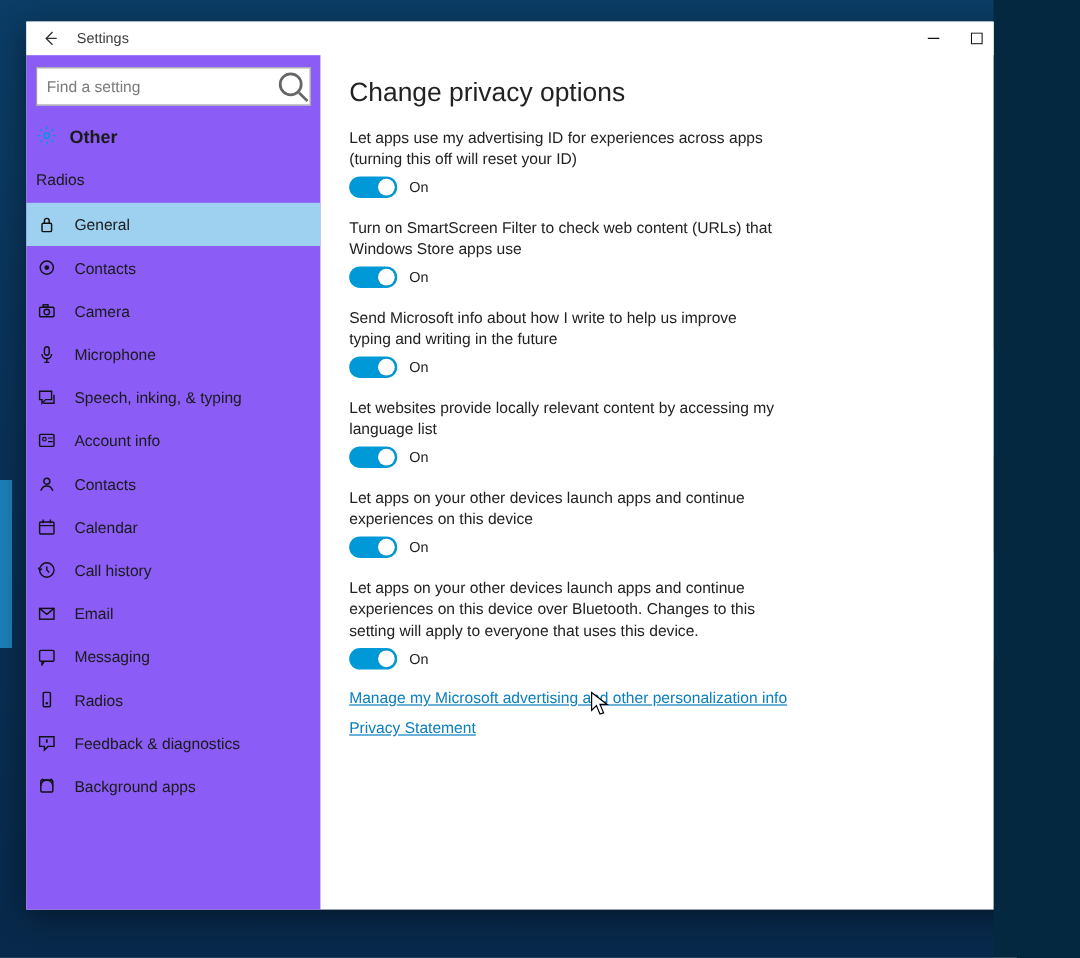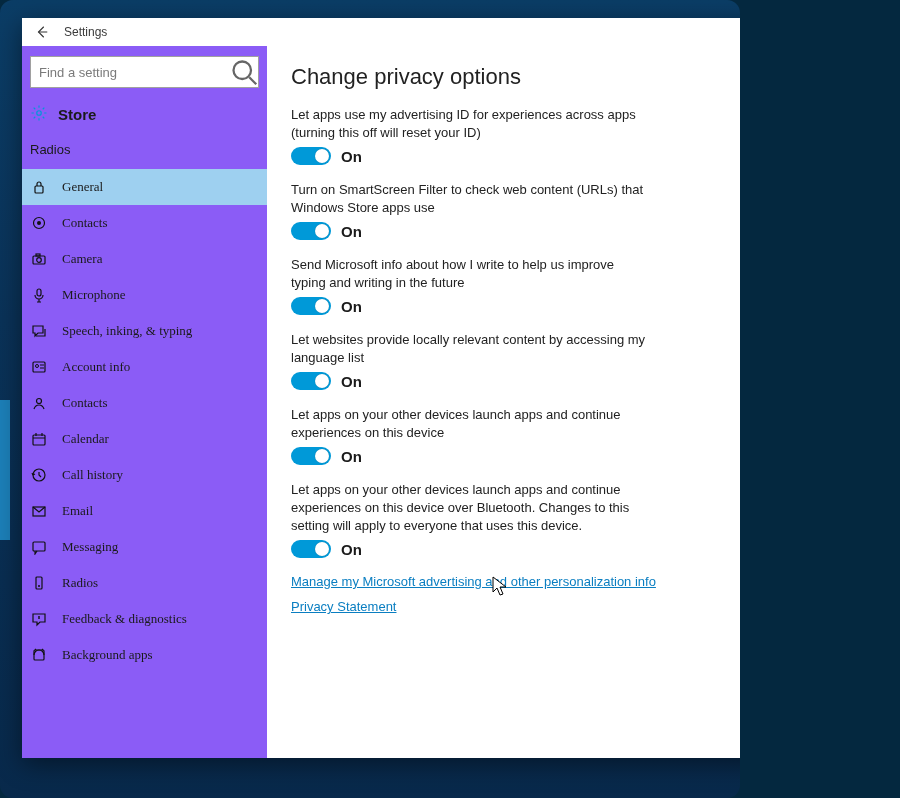--- a/index.html
+++ b/index.html
@@ -1,17 +1,17 @@
 <!DOCTYPE html>
 <html><head>
 <meta charset="utf-8">
 <style>
   html,body{margin:0;padding:0;height:100%;font-family:"Segoe UI",Arial,sans-serif;font-size:14px;color:#1a1a1a;background:#04283f;}
-  .desktop{position:relative;width:740px;height:798px;overflow:hidden;
-    background:linear-gradient(180deg,#0b3d66 0%,#0a3258 40%,#08294b 100%);border-radius:13px;}
+  .desktop{position:relative;width:828px;height:798px;overflow:hidden;
+    background:linear-gradient(180deg,#0b3d66 0%,#0a3258 40%,#08294b 100%);}
   .accent{position:absolute;right:0;width:20px;height:90px;background:#29a8e8;}
   .accent.a1{top:290px;} .accent.a2{top:460px;}
   .accent-left{position:absolute;left:0;top:400px;width:10px;height:140px;background:#1c7fb8;}
 
   .window{position:absolute;left:22px;top:18px;width:846px;height:740px;background:#fff;box-shadow:0 6px 24px rgba(0,0,0,.45);}
   .titlebar{height:28px;display:flex;align-items:center;background:#fff;border-bottom:0px solid #e6e6e6;}
   .back-btn{width:40px;height:28px;display:flex;align-items:center;justify-content:center;}
   .back-btn svg{width:14px;height:14px;}
   .win-title{font-size:12px;color:#3a3a3a;padding-left:2px;}
   .tb-spacer{flex:1;}
@@ -24,36 +24,36 @@
   .search{display:flex;align-items:center;height:30px;background:#fff;border:1px solid #a0a0a0;}
   .search input{flex:1;border:none;outline:none;font-size:13px;padding:0 8px;color:#333;background:transparent;}
   .search input::placeholder{color:#7a7a7a;}
   .search .sicon{width:28px;display:flex;align-items:center;justify-content:center;color:#666;}
 
   .home-row{display:flex;align-items:center;height:36px;padding:0 8px;gap:10px;}
   .home-row .gear svg{width:18px;height:18px;}
   .home-row .home-label{font-weight:700;font-size:15px;}
   .category{padding:10px 8px 6px 8px;font-size:13px;color:#1a1a1a;}
 
-  .nav{display:flex;flex-direction:column;margin-top:6px;font-family:Liberation Serif, serif;}
+  .nav{display:flex;flex-direction:column;margin-top:6px;}
   .nav-item{display:flex;align-items:center;height:36px;padding:0 8px;gap:14px;color:#1a1a1a;font-size:13px;}
   .nav-item .ni-icon{width:18px;display:flex;align-items:center;justify-content:center;}
   .nav-item.active{background:#9ed0f0;}
   .nav-item svg{width:16px;height:16px;}
 
   .content{flex:1;padding:14px 16px 20px 24px;overflow:auto;}
   .page-title{font-size:22px;font-weight:400;margin:4px 0 16px 0;color:#222;}
   .setting{margin-bottom:16px;max-width:360px;}
   .setting .desc{font-size:13px;color:#222;line-height:1.35;margin-bottom:6px;}
   .toggle-row{display:flex;align-items:center;gap:10px;}
   .toggle{position:relative;width:40px;height:18px;border-radius:9px;background:#d0d0d0;}
   .toggle.on{background:#0099d8;}
   .toggle .knob{position:absolute;top:2px;width:14px;height:14px;border-radius:50%;background:#fff;box-shadow:0 0 1px rgba(0,0,0,.3);} 
   .toggle.on .knob{right:2px;}
-  .toggle-label{font-size:15px;font-weight:bold;}
+  .toggle-label{font-size:12px;}
   .link{color:#0a7ec1;font-size:13px;margin-top:4px;margin-bottom:10px;display:block;}
 
   .cursor{position:absolute;left:492px;top:576px;pointer-events:none;}
   .cursor svg{width:16px;height:22px;}
 </style>
 </head>
 <body>
 
 <div class="desktop">
   <div class="accent a1"></div>
@@ -105,21 +105,21 @@
 
         <div class="home-row">
           <span class="gear">
             <svg viewBox="0 0 24 24">
                 <g fill="none" stroke="#0099d8" stroke-width="1.6">
                   <circle cx="12" cy="12" r="3"></circle>
                   <path d="M12 2v3M12 19v3M2 12h3M19 12h3M4.9 4.9l2.1 2.1M17 17l2.1 2.1M19.1 4.9 17 7M7 17l-2.1 2.1"></path>
                 </g>
               </svg>
           </span>
-          <span class="home-label">Store</span>
+          <span class="home-label">Other</span>
         </div>
 
         <div class="category">Radios</div>
 
         <div class="nav" id="nav">
             <div class="nav-item active">
               <span class="ni-icon">
                 <svg viewBox="0 0 16 16">
                   <use href="#ic-lock"></use>
                 </svg>

